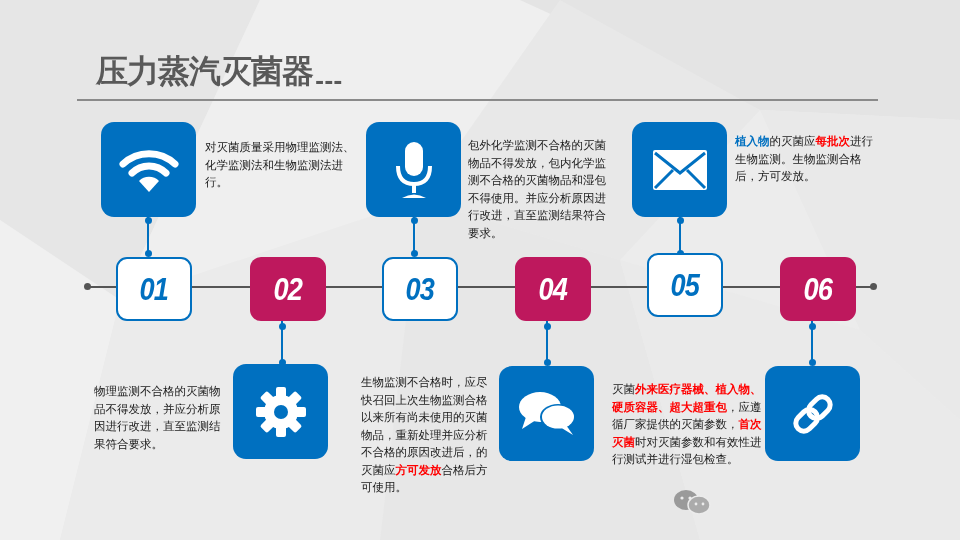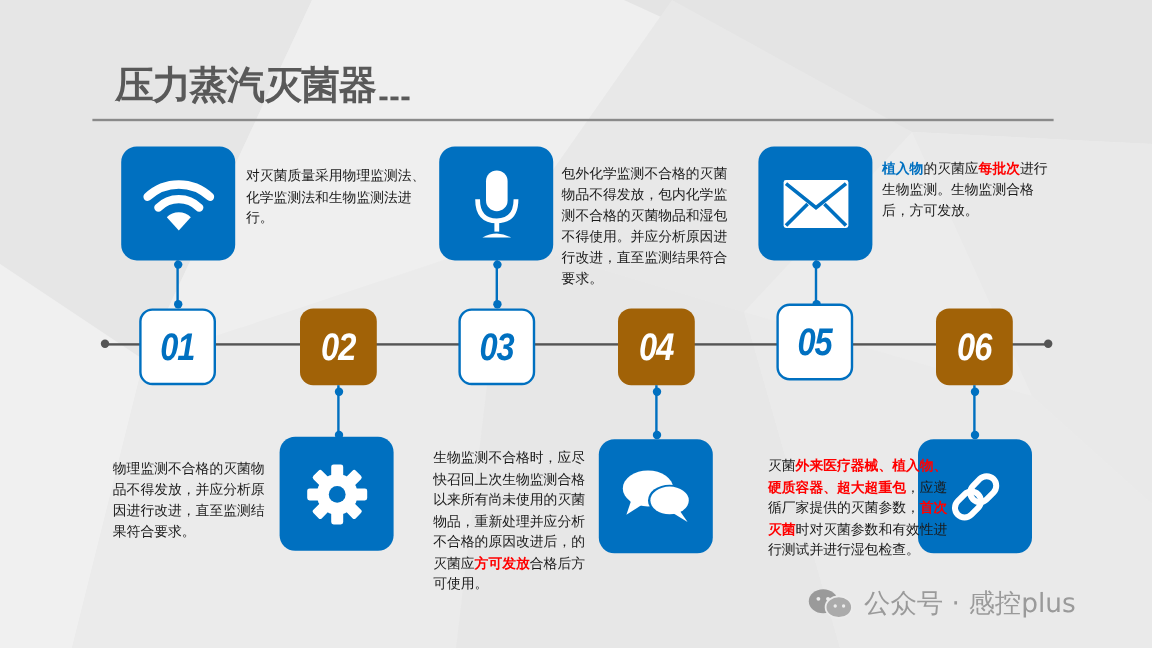--- a/index.html
+++ b/index.html
@@ -20,27 +20,27 @@
   .title-rule { position:absolute; left:77px; top:99px; width:801px; height:2px; background:#8a8a8a; }
 
   .timeline { position:absolute; left:87px; top:286px; width:786px; height:2px; background:#555; }
   .tl-dot { position:absolute; width:7px; height:7px; border-radius:50%; background:#555; top:283px; }
 
   .icon-box {
     position:absolute; width:95px; height:95px; border-radius:13px; background:#0070c0;
     display:flex; align-items:center; justify-content:center;
   }
   .num-box {
-    position:absolute; width:64px; height:64px; border-radius:11px; box-sizing:border-box;
+    position:absolute; width:76px; height:64px; border-radius:11px; box-sizing:border-box;
     display:flex; align-items:center; justify-content:center;
     font-family:"Liberation Sans",sans-serif; font-weight:bold; font-style:italic;
     font-size:32px; letter-spacing:-1px;
   }
   .num-box.outline { background:#fff; border:2px solid #0070c0; color:#0070c0; }
-  .num-box.solid { background:#a16207; color:#fff; }
+  .num-box.solid { background:#be185d; color:#fff; }
   .num-box span { transform:scaleX(0.85); display:inline-block; }
 
   .conn { position:absolute; width:2px; background:#0070c0; }
   .cdot { position:absolute; width:7px; height:7px; border-radius:50%; background:#0070c0; }
 
   .desc {
     position:absolute; font-size:11.5px; line-height:17.5px; color:#1a1a1a;
     font-family:Liberation Sans, sans-serif;
   }
   .red { color:#ff0000; font-weight:bold; }
@@ -174,25 +174,24 @@
 <div class="cdot" style="left:809px;top:323px"></div>
 <div class="cdot" style="left:809px;top:359px"></div>
 <div class="icon-box" style="left:765px;top:366px">
   <svg width="50" height="50" viewBox="0 0 50 50">
     <g transform="rotate(-45 25 25)" fill="none" stroke="#fff" stroke-width="5">
       <rect x="4" y="17" width="24" height="16" rx="8"></rect>
       <rect x="22" y="17" width="24" height="16" rx="8"></rect>
     </g>
   </svg>
 </div>
-<div class="desc" style="left:640px;top:381px;width:150px"><span>灭菌</span><span class="red">外来医疗器械、植入物、硬质容器、超大超重包</span><span>，应遵循厂家提供的灭菌参数，</span><span class="red">首次灭菌</span><span>时对灭菌参数和有效性进行测试并进行湿包检查。</span></div>
+<div class="desc" style="left:612px;top:381px;width:150px"><span>灭菌</span><span class="red">外来医疗器械、植入物、硬质容器、超大超重包</span><span>，应遵循厂家提供的灭菌参数，</span><span class="red">首次灭菌</span><span>时对灭菌参数和有效性进行测试并进行湿包检查。</span></div>
 
 <div class="watermark">
   <svg class="wm-icon" viewBox="0 0 40 28">
     <ellipse cx="14" cy="12" rx="12" ry="10" fill="#9a9a9a"></ellipse>
     <ellipse cx="27" cy="17" rx="11" ry="9" fill="#ababab" stroke="#ececec" stroke-width="1.5"></ellipse>
     <circle cx="10" cy="10" r="1.6" fill="#ececec"></circle>
     <circle cx="18" cy="10" r="1.6" fill="#ececec"></circle>
     <circle cx="24" cy="16" r="1.4" fill="#ececec"></circle>
     <circle cx="31" cy="16" r="1.4" fill="#ececec"></circle>
   </svg>
-  <span>公众号 · 感控plus</span>
 </div>
 
 </body></html>

